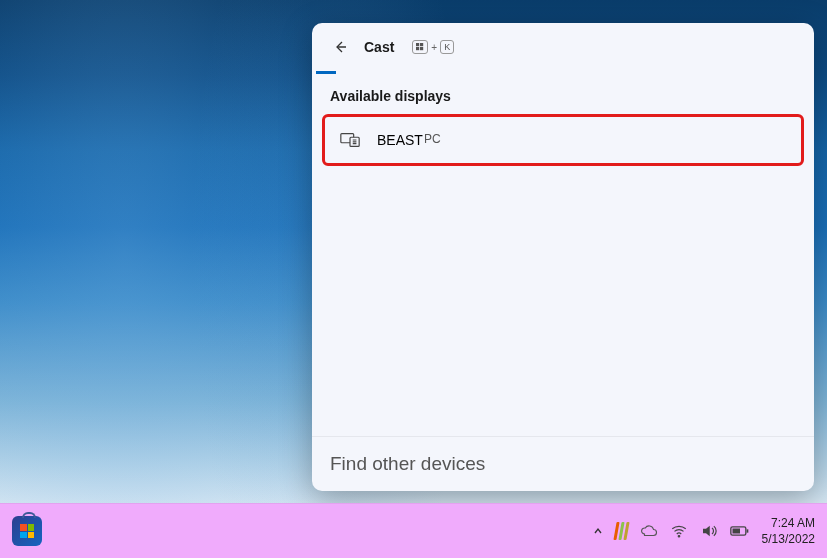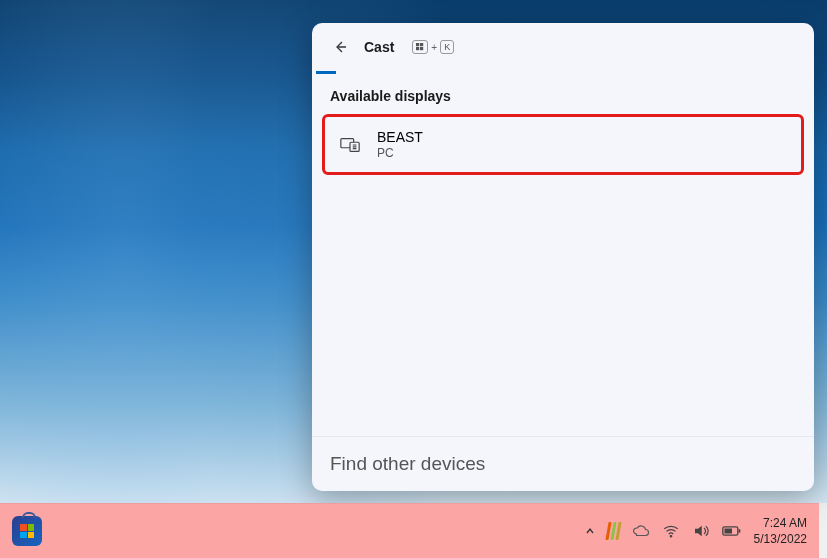--- a/index.html
+++ b/index.html
@@ -118,21 +118,21 @@
     }
     .device-icon {
       width: 22px;
       display: flex;
       align-items: center;
       justify-content: center;
       color: #444;
     }
     .device-info {
       display: flex;
-      flex-direction: column;
+      flex-direction: row;
       gap: 1px;
     }
     .device-name {
       font-size: 14px;
       color: #000;
       font-weight: 400;
     }
     .device-type {
       font-size: 12px;
       color: #555;
@@ -144,23 +144,23 @@
       padding: 16px 18px;
       font-size: 19px;
       color: #555;
       border-top: 1px solid rgba(0,0,0,0.06);
       cursor: pointer;
     }
     .taskbar {
       position: absolute;
       bottom: 0;
       left: 0;
-      right: 8px;
+      right: 0;
       height: 55px;
-      background: #fca5a5;
+      background: #f0abfc;
       display: flex;
       align-items: center;
       padding: 0 12px;
       border-top: 1px solid rgba(0,0,0,0.05);
     }
     .taskbar-left {
       display: flex;
       align-items: center;
       gap: 6px;
     }

